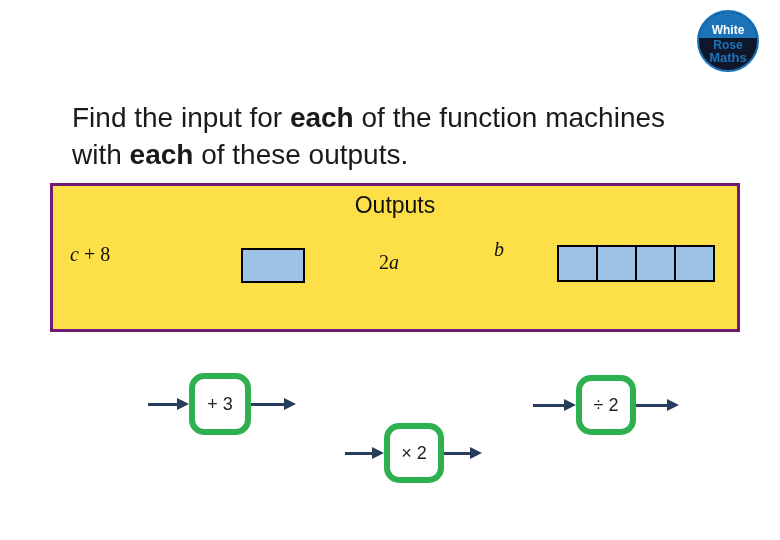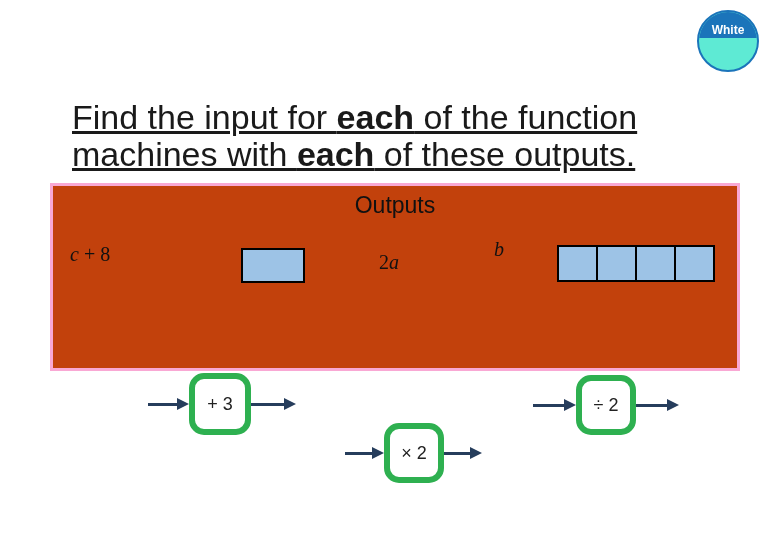--- a/index.html
+++ b/index.html
@@ -13,21 +13,21 @@
   }
 
   
   .logo {
     position: absolute;
     left: 697px; top: 10px;
     width: 62px; height: 62px;
     border: 2px solid #1b74ba;
     border-radius: 50%;
     overflow: hidden;
-    background: #5eead4;
+    background: #0f172a;
     display: flex;
     flex-direction: column;
     box-sizing: border-box;
   }
   .logo-top {
     height: 25px;
     background: #1b74ba;
     display: flex;
     align-items: flex-end;
     justify-content: center;
@@ -46,33 +46,32 @@
     line-height: 1.0;
   }
   .logo-rose { font-size: 12px; margin-top: 1px; }
   .logo-maths { font-size: 13px; }
 
   
   .title {
     position: absolute;
     left: 72px; top: 99px;
     width: 648px;
-    font-size: 34px;
+    font-size: 28px;
     line-height: 37px;
     color: #1a1a1a;
-    text-decoration: underline;
   }
 
   
   .outputs-box {
     position: absolute;
     left: 50px; top: 183px;
-    width: 690px; height: 188px;
-    border: 3px solid #f9a8d4;
-    background: #c2410c;
+    width: 690px; height: 149px;
+    border: 3px solid #701a75;
+    background: #fde047;
     box-sizing: border-box;
   }
   .outputs-heading {
     position: absolute;
     top: 6px; left: 0; right: 0;
     text-align: center;
     font-size: 23px;
     color: #111111;
   }
   .expr {
@@ -152,20 +151,24 @@
 </style>
 </head>
 <body>
 
 <div class="slide">
 
   <div class="logo">
     <div class="logo-top">
       <span>White</span>
     </div>
+    <div class="logo-bottom">
+      <span class="logo-rose">Rose</span>
+      <span class="logo-maths">Maths</span>
+    </div>
   </div>
 
   <div class="title"><span>Find the input for </span><span style="font-weight: 700;">each</span><span> of the function machines with </span><span style="font-weight: 700;">each</span><span> of these outputs.</span></div>
 
   <div class="outputs-box">
     <div class="outputs-heading">Outputs</div>
     <div class="expr expr-c8"><span style="font-style: italic;">c</span><span> + 8</span></div>
     <div class="output-rect"></div>
     <div class="expr expr-2a"><span>2</span><span style="font-style: italic;">a</span></div>
     <div class="expr expr-b"><span style="font-style: italic;">b</span></div>

